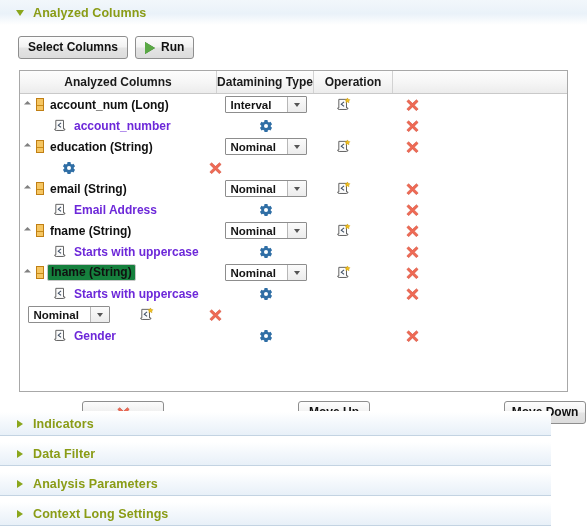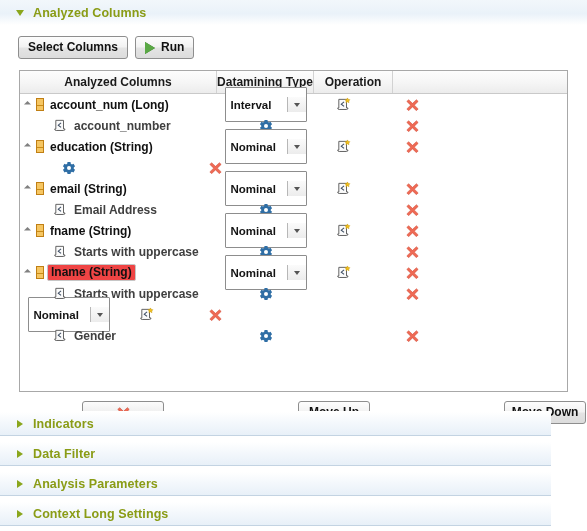--- a/index.html
+++ b/index.html
@@ -144,36 +144,36 @@
         #f6c662 0 25%, #c98c18 25% 31%,
         #f6c662 31% 56%, #c98c18 56% 62%,
         #f6c662 62% 87%, #c98c18 87% 93%,
         #f6c662 93% 100%);
     box-sizing:border-box;
     margin-left:2px;
   }
   .colname{font-size:12px;color:#101010;margin-left:6px;white-space:nowrap;}
   .colname.sel{
     border:1px solid #c6c6c6;
-    background:#ef4444;
+    background:#15803d;
     border-radius:2px;
     padding:0 3px;
     margin-left:3px;
     line-height:15px;
   }
   .indent-sub{width:33px;flex:0 0 auto;}
-  .subname{font-size:12px;color:#404040;margin-left:6px;white-space:nowrap;}
+  .subname{font-size:12px;color:#6d28d9;margin-left:6px;white-space:nowrap;}
 
   
   .doc-icon{position:relative;width:15px;height:15px;flex:0 0 auto;}
   .doc-icon svg{display:block;}
 
   
   .combo{
-    width:82px;height:35px;
+    width:82px;height:17px;
     border:1px solid #8d8d8d;
     background:#ffffff;
     display:flex;align-items:center;
     box-sizing:border-box;
     border-radius:1px;
     cursor:default;
   }
   .combo .val{
     flex:1;font-size:11.5px;color:#141414;
     padding-left:5px;white-space:nowrap;overflow:hidden;

